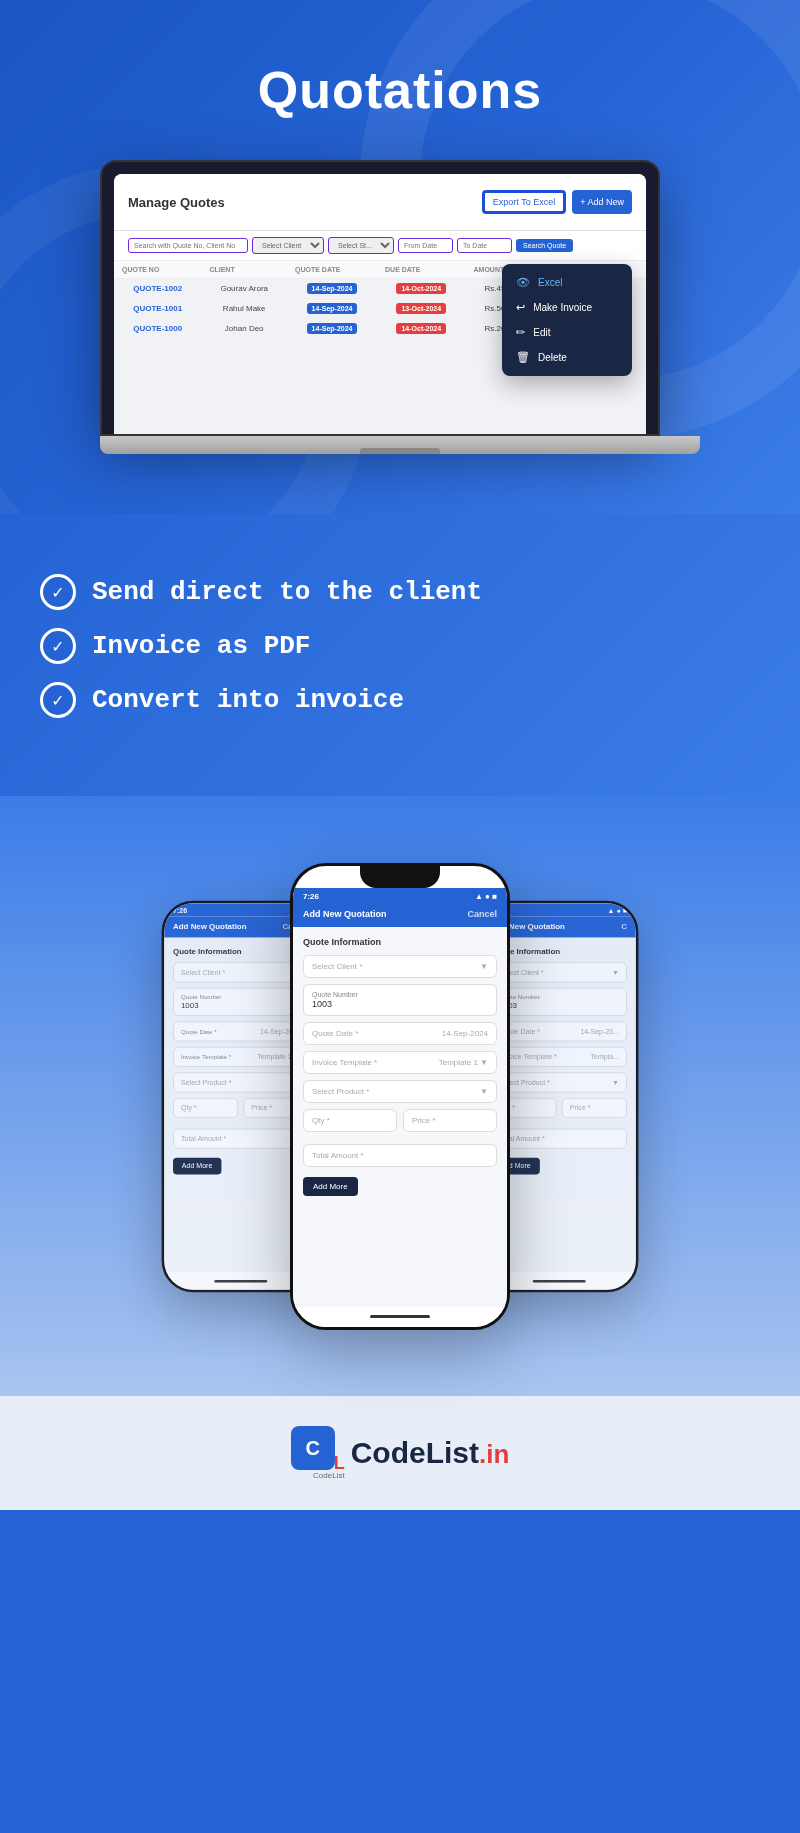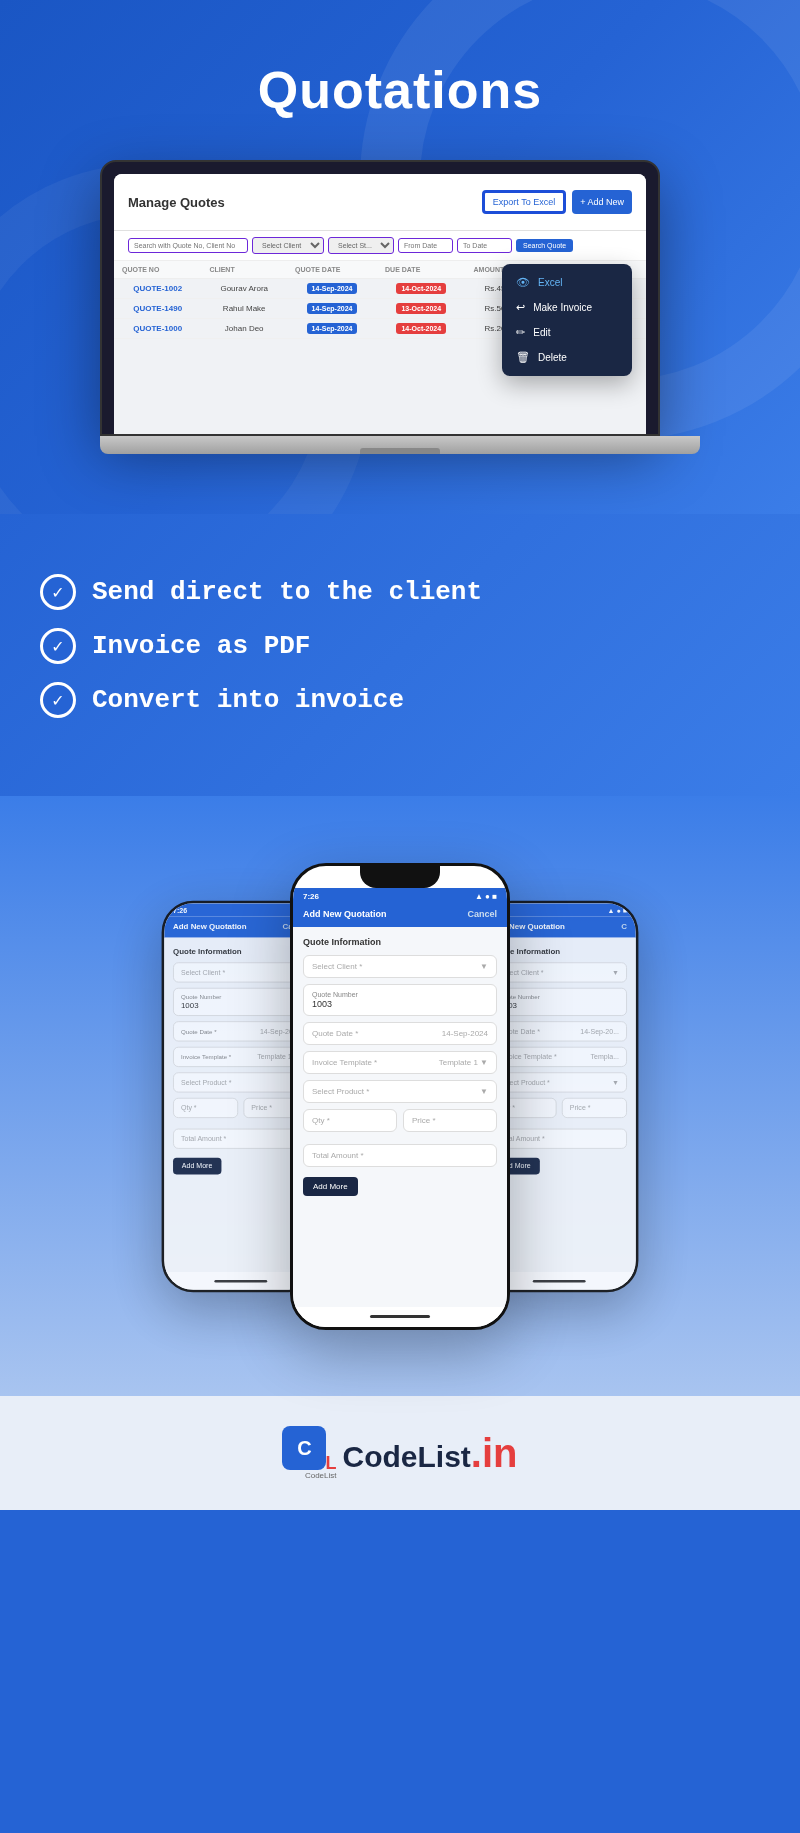--- a/index.html
+++ b/index.html
@@ -415,21 +415,21 @@
             <tbody id="quotes-tbody">
             <tr>
       <td style="color:#2563d4;font-weight:600;">QUOTE-1002</td>
       <td>Gourav Arora</td>
       <td><span class="date-badge-blue badge">14-Sep-2024</span></td>
       <td><span class="date-badge-red badge">14-Oct-2024</span></td>
       <td>Rs.45,135.00</td>
       <td><span class="badge badge-final">Final Invoice</span></td>
     </tr>
                 <tr>
-      <td style="color:#2563d4;font-weight:600;">QUOTE-1490</td>
+      <td style="color:#2563d4;font-weight:600;">QUOTE-1001</td>
       <td>Rahul Make</td>
       <td><span class="date-badge-blue badge">14-Sep-2024</span></td>
       <td><span class="date-badge-red badge">13-Oct-2024</span></td>
       <td>Rs.50,050.00</td>
       <td><span class="badge badge-draft">Draft</span></td>
     </tr>
                 <tr>
       <td style="color:#2563d4;font-weight:600;">QUOTE-1000</td>
       <td>Johan Deo</td>
       <td><span class="date-badge-blue badge">14-Sep-2024</span></td>
@@ -646,16 +646,16 @@
 <div class="footer-logo">
   <div style="display:flex;align-items:center;gap:6px;">
     <div style="position:relative;width:54px;height:54px;">
       <div style="background:#2563d4;border-radius:8px;width:44px;height:44px;display:flex;align-items:center;justify-content:center;font-size:20px;font-weight:900;color:#fff;position:relative;">
         <span>C</span>
         <span style="position:absolute;bottom:-4px;right:-10px;color:#e53e3e;font-size:18px;font-weight:900;">L</span>
       </div>
       <span style="position:absolute;bottom:0;right:0;font-size:8px;color:#666;">CodeList</span>
     </div>
     <div>
-      <span style="font-size:30px;font-weight:700;color:#1a2744;">CodeList</span><span style="font-size:40px;font-weight:700;color:#e53e3e;">.in</span>
+      <span style="font-size:30px;font-weight:700;color:#1a2744;">CodeList</span><span style="font-size:26px;font-weight:700;color:#e53e3e;">.in</span>
     </div>
   </div>
 </div>
 
 </body></html>

